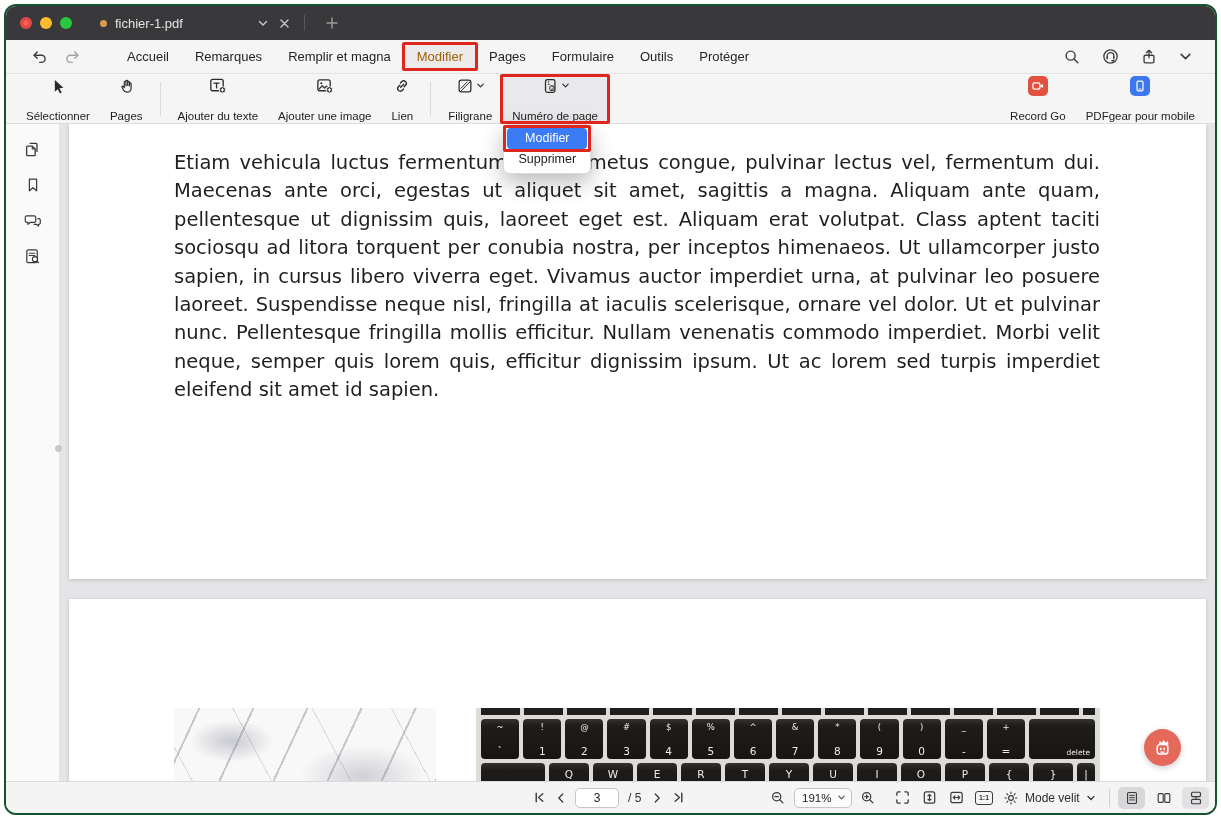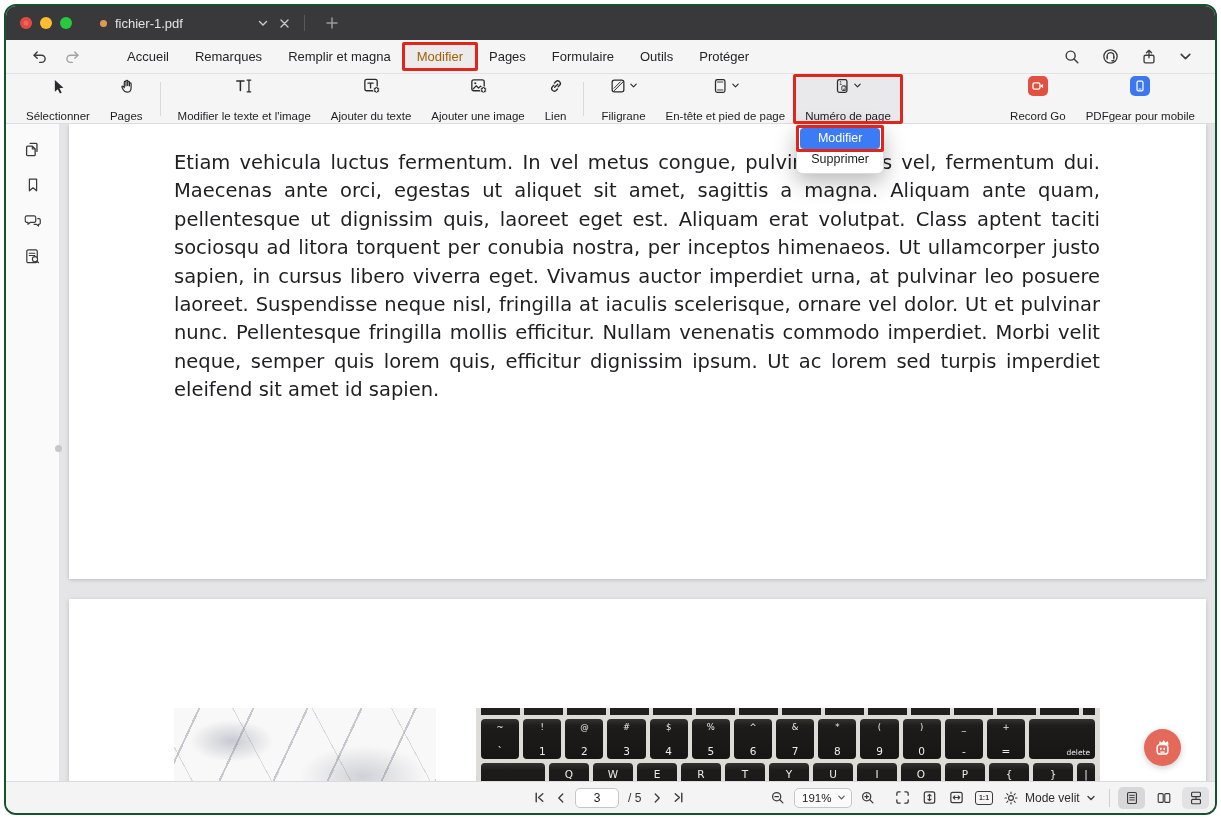--- a/index.html
+++ b/index.html
@@ -204,29 +204,20 @@
         <span class="ic">
           <svg class="s" width="17" height="17" viewBox="0 0 20 20">
               <path d="M7.4 11.5V6a1 1 0 0 1 2 0v4.6M9.4 10V4.8a1 1 0 0 1 2 0V10m0-3.9a1 1 0 0 1 2 0v4.4m0-2.7a1 1 0 0 1 2 0v4.7c0 3.3-2.1 5.3-4.8 5.3-2.3 0-3.5-1-4.4-2.8l-1.5-3c-.5-1 .7-1.8 1.4-1l1.3 1.5" fill="none" stroke="#2b2b2d" stroke-width="1.4" stroke-linecap="round" stroke-linejoin="round"></path>
             </svg>
         </span>
         <span class="tb-label">Pages</span>
       </button>
       <span class="tb-divider"></span>
       <button class="tb-item">
         <span class="ic">
-          <svg class="s" width="20" height="18" viewBox="0 0 22 20">
-              <path d="M3 4.5h8M7 4.5V15" fill="none" stroke="#2b2b2d" stroke-width="1.7" stroke-linecap="round"></path>
-              <path d="M14.5 3.5h4M14.5 16.5h4M16.5 3.5v13" fill="none" stroke="#2b2b2d" stroke-width="1.4" stroke-linecap="round"></path>
-            </svg>
-        </span>
-        <span class="tb-label">Modifier le texte et l'image</span>
-      </button>
-      <button class="tb-item">
-        <span class="ic">
           <svg class="s" width="19" height="19" viewBox="0 0 20 20">
               <rect x="3" y="3.5" width="13" height="12" rx="2" fill="none" stroke="#2b2b2d" stroke-width="1.4"></rect>
               <path d="M6.3 7.5h5.4M9 7.5v5" fill="none" stroke="#2b2b2d" stroke-width="1.4" stroke-linecap="round"></path>
               <circle cx="15.2" cy="14.6" r="3.4" fill="#2b2b2d" stroke="#f6f5f6" stroke-width="1"></circle>
               <path d="M15.2 13.1v3M13.7 14.6h3" stroke="#fff" stroke-width="1.2" stroke-linecap="round"></path>
             </svg>
         </span>
         <span class="tb-label">Ajouter du texte</span>
       </button>
       <button class="tb-item">
@@ -258,36 +249,20 @@
                 <path d="M5.5 12.5 12.5 5.5M5.5 15.5 15.5 5.5" stroke="#2b2b2d" stroke-width="1.1" stroke-linecap="round"></path>
               </svg>
           </span>
           <span>
             <svg class="s" width="9" height="9" viewBox="0 0 10 10">
                 <path d="M2 3.5 5 6.5 8 3.5" fill="none" stroke="#2b2b2d" stroke-width="1.3" stroke-linecap="round" stroke-linejoin="round"></path>
               </svg>
           </span>
         </span>
         <span class="tb-label">Filigrane</span>
-      </button>
-      <button class="tb-item">
-        <span class="ic">
-          <span>
-            <svg class="s" width="18" height="18" viewBox="0 0 20 20">
-                <rect x="5" y="3" width="10.5" height="14" rx="2" fill="none" stroke="#2b2b2d" stroke-width="1.4"></rect>
-                <path d="M7.2 5.6h6M7.2 14.4h6" stroke="#2b2b2d" stroke-width="1" stroke-linecap="round"></path>
-              </svg>
-          </span>
-          <span>
-            <svg class="s" width="9" height="9" viewBox="0 0 10 10">
-                <path d="M2 3.5 5 6.5 8 3.5" fill="none" stroke="#2b2b2d" stroke-width="1.3" stroke-linecap="round" stroke-linejoin="round"></path>
-              </svg>
-          </span>
-        </span>
-        <span class="tb-label">En-tête et pied de page</span>
       </button>
       <div class="tb-item pagenum annotated">
         <span class="ic">
           <span>
             <svg class="s" width="18" height="18" viewBox="0 0 20 20">
                 <rect x="5" y="3" width="10.5" height="14" rx="2" fill="none" stroke="#2b2b2d" stroke-width="1.4"></rect>
                 <text x="7" y="9" font-size="6" font-family="Liberation Sans, sans-serif" fill="#2b2b2d">1</text>
                 <rect x="9.8" y="9.8" width="4.6" height="5.2" rx="1" fill="none" stroke="#2b2b2d" stroke-width="1"></rect>
                 <text x="11" y="14" font-size="5.5" font-family="Liberation Sans, sans-serif" fill="#2b2b2d">2</text>
               </svg>

